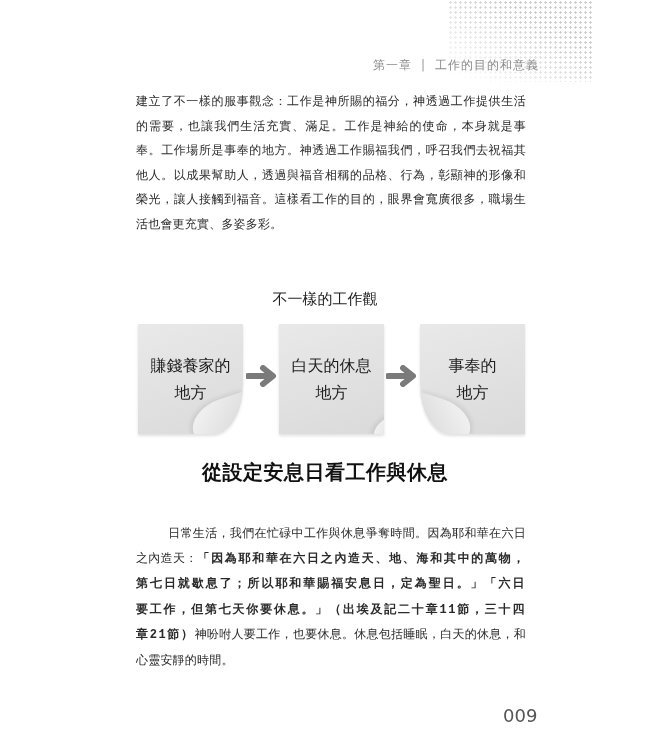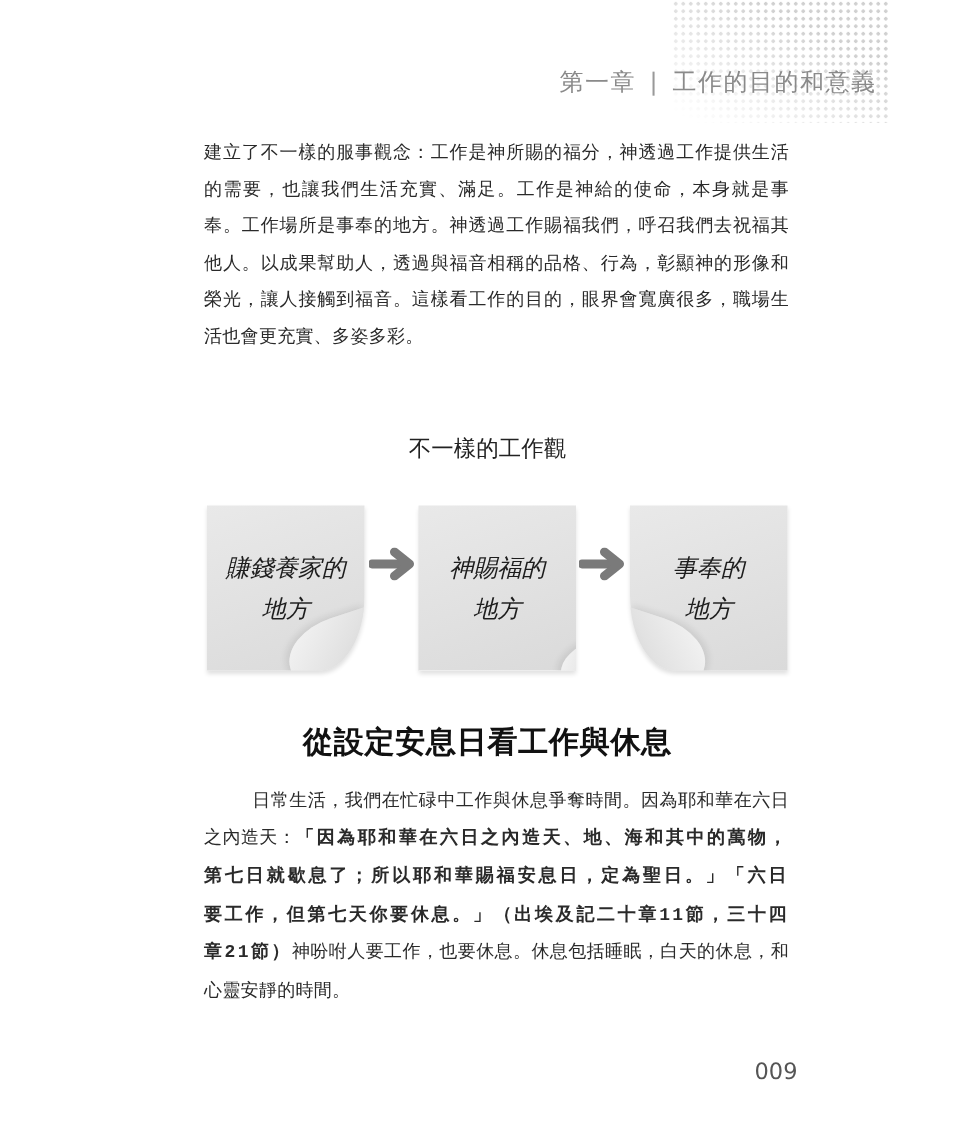--- a/index.html
+++ b/index.html
@@ -22,23 +22,23 @@
       width: 145px;
       height: 82px;
       background-image: radial-gradient(circle, #c8c8c8 1px, transparent 1.3px);
       background-size: 5px 5px;
       -webkit-mask-image: linear-gradient(to bottom left, rgba(0,0,0,1) 30%, rgba(0,0,0,0) 95%);
       mask-image: linear-gradient(to bottom left, rgba(0,0,0,1) 30%, rgba(0,0,0,0) 95%);
       opacity: 0.85;
     }
     .running-header {
       position: absolute;
-      top: 45px;
+      top: 57px;
       left: 373px;
-      font-size: 16px;
+      font-size: 12px;
       color: #8a8a8a;
       letter-spacing: 1px;
       white-space: nowrap;
     }
     .running-header .sep {
       display: inline-block;
       margin: 0 9px;
       color: #999;
     }
     .para {
@@ -57,34 +57,33 @@
       position: absolute;
       top: 290px;
       left: 0;
       width: 650px;
       text-align: center;
       font-size: 15px;
       color: #222;
     }
     .note {
       position: absolute;
-      top: 337px;
+      top: 324px;
       width: 105px;
       height: 110px;
       background: linear-gradient(160deg, #e9e9e9 0%, #dadada 100%);
       box-shadow: 0 2px 3px rgba(0,0,0,0.12);
       display: flex;
       flex-direction: column;
       align-items: center;
       justify-content: center;
       font-size: 16px;
       line-height: 27px;
       color: #1d1d1d;
       overflow: hidden;
-      font-style: italic;
     }
     .note .curl {
       position: absolute;
       width: 60px;
       height: 40px;
       bottom: -6px;
       background: linear-gradient(135deg, #f6f6f6 0%, #e2e2e2 60%, #cfcfcf 100%);
       border-radius: 60% 0 0 0;
       box-shadow: -2px -2px 4px rgba(0,0,0,0.08);
     }
@@ -102,41 +101,41 @@
     .arrow {
       position: absolute;
       top: 365px;
       width: 32px;
       height: 22px;
     }
     .arrow1 { left: 246px; }
     .arrow2 { left: 386px; }
     .section-heading {
       position: absolute;
-      top: 481px;
+      top: 459px;
       left: 0;
       width: 650px;
       text-align: center;
       font-size: 20px;
       font-weight: bold;
       color: #111;
       letter-spacing: 0.5px;
     }
     .para2 { top: 521px; }
     .para2 .indent { display: inline-block; width: 32px; }
     .para2 .quote {
       font-family: Liberation Mono, monospace;
       font-weight: bold;
       letter-spacing: 1.6px;
     }
     .page-number {
       position: absolute;
       top: 705px;
       left: 503px;
-      font-size: 15px;
+      font-size: 18px;
       color: #555;
     }
   </style>
 </head>
 <body>
 
 <div class="dots"></div>
 
 <div class="running-header">
   <span>第一章</span><span class="sep">|</span><span>工作的目的和意義</span>
@@ -151,21 +150,21 @@
   <span class="line">地方</span>
   <span class="curl"></span>
 </div>
 
 <svg class="arrow arrow1" viewBox="0 0 32 22">
   <path d="M2 11 H24" stroke="#7a7a7a" stroke-width="6" stroke-linecap="round"></path>
   <path d="M17 3 L27 11 L17 19" fill="none" stroke="#7a7a7a" stroke-width="6" stroke-linecap="round" stroke-linejoin="round"></path>
 </svg>
 
 <div class="note note2">
-  <span class="line">神賜福的</span>
+  <span class="line">白天的休息</span>
   <span class="line">地方</span>
   <span class="curl"></span>
 </div>
 
 <svg class="arrow arrow2" viewBox="0 0 32 22">
   <path d="M2 11 H24" stroke="#7a7a7a" stroke-width="6" stroke-linecap="round"></path>
   <path d="M17 3 L27 11 L17 19" fill="none" stroke="#7a7a7a" stroke-width="6" stroke-linecap="round" stroke-linejoin="round"></path>
 </svg>
 
 <div class="note note3">

